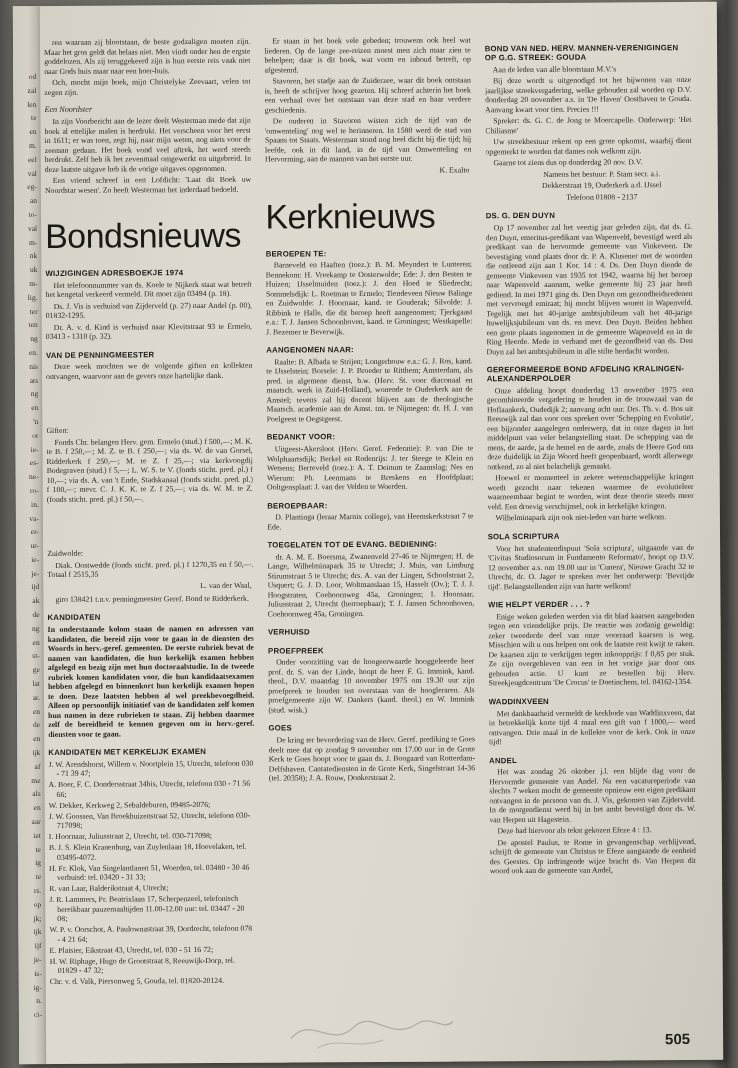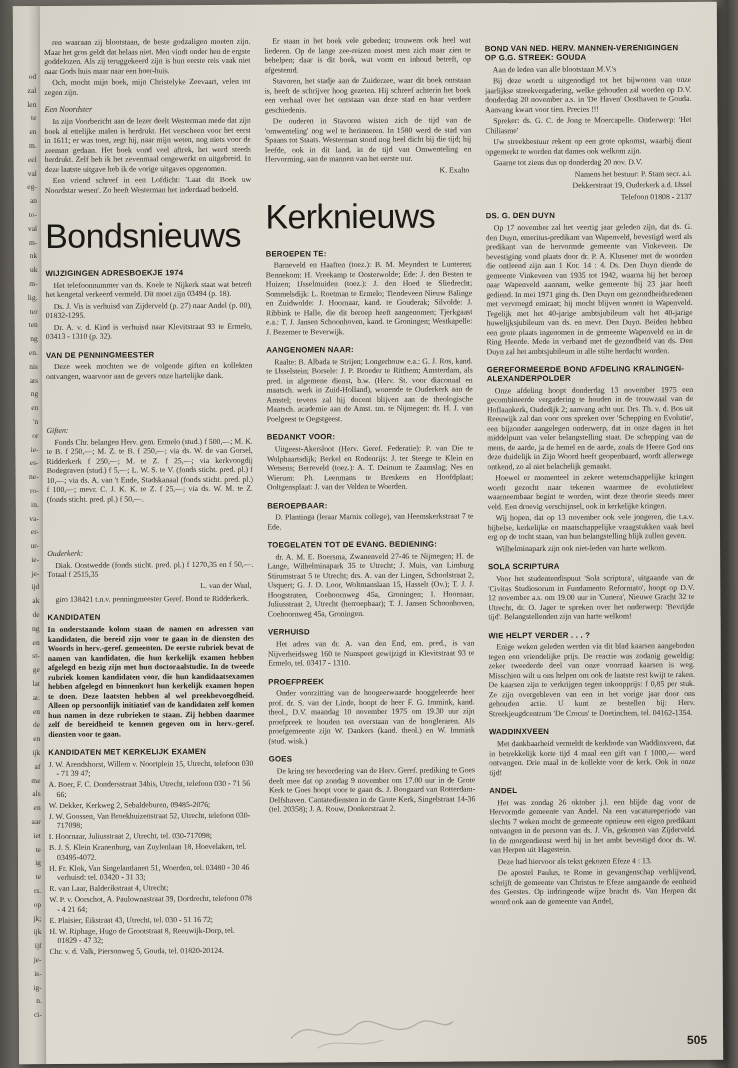--- a/index.html
+++ b/index.html
@@ -34,40 +34,40 @@
     display:flex; gap:14px; overflow:hidden;
   }
   .col { flex:1 1 0; min-width:0; overflow:hidden; }
 
   .para {
     font-size:7.8px; line-height:1.22; text-align:justify;
     color:#2e2b26; margin-bottom:2px; text-indent:8px;
   }
   .para.bold { font-weight:700; text-indent:0; color:#262420; }
   .para.hang { text-indent:-8px; padding-left:8px; text-align:left; margin-bottom:1.5px; }
-  .para.label { font-style:italic; text-indent:0;margin-top:45px; }
-  .para.indent { text-indent:0; padding-left:26px; text-align:right; }
+  .para.label { text-indent:0;margin-top:45px; }
+  .para.indent { text-indent:0; padding-left:26px; text-align:center; }
 
   .section-head {
     font-family:"Liberation Sans", sans-serif; font-weight:700;
     font-size:7.8px; line-height:1.18; letter-spacing:.2px;
     color:#1f1d19; margin:9px 0 2.5px;
   }
   .italic-head { font-style:italic; font-size:8.2px; color:#2c2924; margin:8px 0 3px; }
   .headline {
     font-family:"Liberation Sans", sans-serif; font-weight:400;
     font-size:34px; letter-spacing:-0.6px; color:#1c1a16;
     margin:24px 0 13px;
   }
   .signature { font-size:7.8px; text-align:right; color:#2e2b26; margin:2px 2px 4px 0; }
 
   .page-num {
-    position:absolute; right:16px; bottom:13px;
+    position:absolute; right:33px; bottom:13px;
     font-family:"Liberation Sans", sans-serif; font-weight:700;
-    font-size:12px; color:#23211c;
+    font-size:15px; color:#23211c;
   }
 
   .scribble { position:absolute; left:268px; top:1002px; opacity:.45; }
 </style>
 </head>
 <body>
 
 <div class="scan">
   <div class="page">
 
@@ -154,35 +154,36 @@
           <div class="para">Een vriend schreef in een Lofdicht: 'Laat dit Boek uw Noordstar wesen'. Zo heeft Westerman het inderdaad bedoeld.</div>
           <div class="headline" style="margin-top: 22px;">Bondsnieuws</div>
           <div class="section-head">WIJZIGINGEN ADRESBOEKJE 1974</div>
           <div class="para">Het telefoonnummer van ds. Koele te Nijkerk staat wat betreft het kengetal verkeerd vermeld. Dit moet zijn 03494 (p. 18).</div>
           <div class="para">Ds. J. Vis is verhuisd van Zijderveld (p. 27) naar Andel (p. 00), 01832-1295.</div>
           <div class="para">Dr. A. v. d. Kind is verhuisd naar Klevitstraat 93 te Ermelo, 03413 - 1310 (p. 32).</div>
           <div class="section-head">VAN DE PENNINGMEESTER</div>
           <div class="para">Deze week mochten we de volgende giften en kollekten ontvangen, waarvoor aan de gevers onze hartelijke dank.</div>
           <div class="para label">Giften:</div>
           <div class="para">Fonds Chr. belangen Herv. gem. Ermelo (stud.) f 500,—; M. K. te B. f 250,—; M. Z. te B. f 250,—; via ds. W. de van Gorsel, Ridderkerk f 250,—; M. te Z. f 25,—; via kerkvoogdij Bodegraven (stud.) f 5,—; L. W. S. te V. (fonds sticht. pred. pl.) f 10,—; via ds. A. van 't Ende, Stadskanaal (fonds sticht. pred. pl.) f 100,—; mevr. C. J. K. K. te Z. f 25,—; via ds. W. M. te Z. (fonds sticht. pred. pl.) f 50,—.</div>
-          <div class="para label">Ouderkerk:</div>
+          <div class="para label">Zuidwolde:</div>
           <div class="para">Diak. Oostwedde (fonds sticht. pred. pl.) f 1270,35 en f 50,—. Totaal f 2515,35</div>
           <div class="signature">L. van der Waal,</div>
           <div class="para">giro 138421 t.n.v. penningmeester Geref. Bond te Ridderkerk.</div>
           <div class="section-head">KANDIDATEN</div>
           <div class="para bold">In onderstaande kolom staan de namen en adressen van kandidaten, die bereid zijn voor te gaan in de diensten des Woords in herv.-geref. gemeenten. De eerste rubriek bevat de namen van kandidaten, die hun kerkelijk examen hebben afgelegd en bezig zijn met hun doctoraalstudie. In de tweede rubriek komen kandidaten voor, die hun kandidaatsexamen hebben afgelegd en binnenkort hun kerkelijk examen hopen te doen. Deze laatsten hebben al wel preekbevoegdheid. Alleen op persoonlijk initiatief van de kandidaten zelf komen hun namen in deze rubrieken te staan. Zij hebben daarmee zelf de bereidheid te kennen gegeven om in herv.-geref. diensten voor te gaan.</div>
           <div class="section-head">KANDIDATEN MET KERKELIJK EXAMEN</div>
           <div class="para hang">J. W. Arendshorst, Willem v. Noortplein 15, Utrecht, telefoon 030 - 71 39 47;</div>
           <div class="para hang">A. Boer, F. C. Dondersstraat 34bis, Utrecht, telefoon 030 - 71 56 66;</div>
           <div class="para hang">W. Dekker, Kerkweg 2, Sebaldeburen, 09485-2076;</div>
           <div class="para hang">J. W. Goossen, Van Broekhuizenstraat 52, Utrecht, telefoon 030-717098;</div>
           <div class="para hang">I. Hoornaar, Juliusstraat 2, Utrecht, tel. 030-717098;</div>
           <div class="para hang">B. J. S. Klein Kranenburg, van Zuylenlaan 18, Hoevelaken, tel. 03495-4072.</div>
           <div class="para hang">H. Fr. Klok, Van Singelantlanen 51, Woerden, tel. 03480 - 30 46 verhuisd: tel. 03420 - 31 33;</div>
           <div class="para hang">R. van Laar, Balderikstraat 4, Utrecht;</div>
+          <div class="para hang">J. R. Lammers, Pr. Beatrixlaan 17, Scherpenzeel, telefonisch bereikbaar pauzemaaltijden 11.00-12.00 uur: tel. 03447 - 20 08;</div>
           <div class="para hang">W. P. v. Oorschot, A. Paulownastraat 39, Dordrecht, telefoon 078 - 4 21 64;</div>
           <div class="para hang">E. Plaisier, Eikstraat 43, Utrecht, tel. 030 - 51 16 72;</div>
           <div class="para hang">H. W. Riphage, Hugo de Grootstraat 8, Reeuwijk-Dorp, tel. 01829 - 47 32;</div>
           <div class="para hang">Chr. v. d. Valk, Piersonweg 5, Gouda, tel. 01820-20124.</div>
         </div>
       <div class="col">
           <div class="para">Er staan in het boek vele gebeden; trouwens ook heel wat liederen. Op de lange zee-reizen moest men zich maar zien te behelpen; daar is dit boek, wat vorm en inhoud betreft, op afgestemd.</div>
           <div class="para">Stavoren, het stadje aan de Zuiderzee, waar dit boek ontstaan is, heeft de schrijver hoog gezeten. Hij schreef achterin het boek een verhaal over het ontstaan van deze stad en haar verdere geschiedenis.</div>
           <div class="para">De ouderen in Stavoren wisten zich de tijd van de 'omwenteling' nog wel te herinneren. In 1580 werd de stad van Spaans tot Staats. Westerman stond nog heel dicht bij die tijd; hij leefde, ook in dit land, in de tijd van Omwenteling en Hervorming, aan de mannen van het eerste uur.</div>
           <div class="signature">K. Exalto</div>
@@ -191,42 +192,40 @@
           <div class="para">Barneveld en Haaften (toez.): B. M. Meyndert te Lunteren; Bennekom: H. Vreekamp te Oosterwolde; Ede: J. den Besten te Huizen; IJsselmuiden (toez.): J. den Hoed te Sliedrecht; Sommelsdijk: L. Roetman te Ermelo; Tiendeveen Nieuw Balinge en Zuidwolde: J. Hoornaar, kand. te Gouderak; Silvolde: J. Ribbink te Halle, die dit beroep heeft aangenomen; Tjerkgaast e.a.: T. J. Jansen Schoonhoven, kand. te Groningen; Westkapelle: J. Bezemer te Beverwijk.</div>
           <div class="section-head">AANGENOMEN NAAR:</div>
           <div class="para">Raalte: B. Albada te Strijen; Longerhouw e.a.: G. J. Ros, kand. te IJsselstein; Borsele: J. P. Broeder te Ritthem; Amsterdam, als pred. in algemene dienst, b.w. (Herv. St. voor diaconaal en maatsch. werk in Zuid-Holland), wonende te Ouderkerk aan de Amstel; tevens zal hij docent blijven aan de theologische Maatsch. academie aan de Amst. tm. te Nijmegen: dr. H. J. van Poelgeest te Oegstgeest.</div>
           <div class="section-head">BEDANKT VOOR:</div>
           <div class="para">Uitgeest-Akersloot (Herv. Geref. Federatie): P. van Die te Wolphaartsdijk; Berkel en Rodenrijs: J. ter Steege te Klein en Wetsens; Berreveld (toez.): A. T. Deinum te Zaamslag; Nes en Wierum: Ph. Leenmans te Breskens en Hoofdplaat; Ooltgensplaat: J. van der Velden te Woerden.</div>
           <div class="section-head">BEROEPBAAR:</div>
           <div class="para">D. Plantinga (leraar Marnix college), van Heemskerkstraat 7 te Ede.</div>
           <div class="section-head">TOEGELATEN TOT DE EVANG. BEDIENING:</div>
           <div class="para">dr. A. M. E. Boersma, Zwanenveld 27-46 te Nijmegen; H. de Lange, Wilhelminapark 35 te Utrecht; J. Muis, van Limburg Stirumstraat 5 te Utrecht; drs. A. van der Lingen, Schoolstraat 2, Usquert; G. J. D. Loor, Woltmanslaan 15, Hasselt (Ov.); T. J. J. Hoogstraten, Coehoornweg 45a, Groningen; I. Hoornaar, Juliusstraat 2, Utrecht (herroepbaar); T. J. Jansen Schoonhoven, Coehoornweg 45a, Groningen.</div>
           <div class="section-head">VERHUISD</div>
-          <div class="para">Het adres van dr. A. van den End, em. pred., is van Nijverheidsweg 160 te Nunspeet gewijzigd in Klevitstraat 93 te Ermelo, tel. 03417 - 1310.</div>
           <div class="section-head">PROEFPREEK</div>
           <div class="para">Onder voorzitting van de hoogeerwaarde hooggeleerde heer prof. dr. S. van der Linde, hoopt de heer F. G. Immink, kand. theol., D.V. maandag 10 november 1975 om 19.30 uur zijn proefpreek te houden ten overstaan van de hoogleraren. Als proefgemeente zijn W. Dankers (kand. theol.) en W. Immink (stud. wisk.)</div>
           <div class="section-head">GOES</div>
           <div class="para">De kring ter bevordering van de Herv. Geref. prediking te Goes deelt mee dat op zondag 9 november om 17.00 uur in de Grote Kerk te Goes hoopt voor te gaan ds. J. Boogaard van Rotterdam-Delfshaven. Cantatediensten in de Grote Kerk, Singelstraat 14-36 (tel. 20358); J. A. Rouw, Donkerstraat 2.</div>
         </div>
       <div class="col">
           <div class="section-head">BOND VAN NED. HERV. MANNEN-VERENIGINGEN OP G.G. STREEK: GOUDA</div>
           <div class="para">Aan de leden van alle blootstaan M.V.'s</div>
           <div class="para">Bij deze wordt u uitgenodigd tot het bijwonen van onze jaarlijkse streekvergadering, welke gehouden zal worden op D.V. donderdag 20 november a.s. in 'De Haven' Oosthaven te Gouda. Aanvang kwart voor tien. Precies !!!</div>
           <div class="para">Spreker: ds. G. C. de Jong te Moercapelle. Onderwerp: 'Het Chiliasme'</div>
           <div class="para">Uw streekbestuur rekent op een grote opkomst, waarbij dient opgemerkt te worden dat dames ook welkom zijn.</div>
           <div class="para">Gaarne tot ziens dus op donderdag 20 nov. D.V.</div>
           <div class="para indent">Namens het bestuur: P. Stam secr. a.i.</div>
           <div class="para indent">Dekkerstraat 19, Ouderkerk a.d. IJssel</div>
           <div class="para indent">Telefoon 01808 - 2137</div>
           <div class="section-head">DS. G. DEN DUYN</div>
           <div class="para">Op 17 november zal het veertig jaar geleden zijn, dat ds. G. den Duyn, emeritus-predikant van Wapenveld, bevestigd werd als predikant van de hervormde gemeente van Vinkeveen. De bevestiging vond plaats door dr. P. A. Klusener met de woorden die ontleend zijn aan 1 Kor. 14 : 4. Ds. Den Duyn diende de gemeente Vinkeveen van 1935 tot 1942, waarna hij het beroep naar Wapenveld aannam, welke gemeente hij 23 jaar heeft gediend. In mei 1971 ging ds. Den Duyn om gezondheidsredenen met vervroegd emiraat; hij mocht blijven wonen in Wapenveld. Tegelijk met het 40-jarige ambtsjubileum valt het 40-jarige huwelijksjubileum van ds. en mevr. Den Duyn. Beiden hebben een grote plaats ingenomen in de gemeente Wapenveld en in de Ring Heerde. Mede in verband met de gezondheid van ds. Den Duyn zal het ambtsjubileum in alle stilte herdacht worden.</div>
           <div class="section-head">GEREFORMEERDE BOND AFDELING KRALINGEN-ALEXANDERPOLDER</div>
           <div class="para">Onze afdeling hoopt donderdag 13 november 1975 een gecombineerde vergadering te houden in de trouwzaal van de Hoflaankerk, Oudedijk 2; aanvang acht uur. Drs. Th. v. d. Bos uit Reeuwijk zal dan voor ons spreken over 'Schepping en Evolutie', een bijzonder aangelegen onderwerp, dat in onze dagen in het middelpunt van veler belangstelling staat. De schepping van de mens, de aarde, ja de hemel en de aarde, zoals de Heere God ons deze duidelijk in Zijn Woord heeft geopenbaard, wordt allerwege ontkend, zo al niet belachelijk gemaakt.</div>
           <div class="para">Hoewel er momenteel in zekere wetenschappelijke kringen wordt gezocht naar tekenen waarmee de evolutieleer waarneembaar begint te worden, wint deze theorie steeds meer veld. Een droevig verschijnsel, ook in kerkelijke kringen.</div>
-          <div class="para">Wij hopen, dat op 13 november ook vele jongeren, die t.a.v. bijbelse, kerkelijke en maatschappelijke vraagstukken vaak heel erg op de tocht staan, van hun belangstelling blijk zullen geven.</div>
           <div class="para">Wilhelminapark zijn ook niet-leden van harte welkom.</div>
           <div class="section-head">SOLA SCRIPTURA</div>
           <div class="para">Voor het studentendispuut 'Sola scriptura', uitgaande van de 'Civitas Studiosorum in Fundamento Reformato', hoopt op D.V. 12 november a.s. om 19.00 uur in 'Cunera', Nieuwe Gracht 32 te Utrecht, dr. O. Jager te spreken over het onderwerp: 'Bevrijde tijd'. Belangstellenden zijn van harte welkom!</div>
           <div class="section-head">WIE HELPT VERDER . . . ?</div>
           <div class="para">Enige weken geleden werden via dit blad kaarsen aangeboden tegen een vriendelijke prijs. De reactie was zodanig geweldig: zeker tweederde deel van onze voorraad kaarsen is weg. Misschien wilt u ons helpen om ook de laatste rest kwijt te raken. De kaarsen zijn te verkrijgen tegen inkoopprijs: f 0,85 per stuk. Ze zijn overgebleven van een in het vorige jaar door ons gehouden actie. U kunt ze bestellen bij: Herv. Streekjeugdcentrum 'De Crocus' te Doetinchem, tel. 04162-1354.</div>
           <div class="section-head">WADDINXVEEN</div>
           <div class="para">Met dankbaarheid vermeldt de kerkbode van Waddinxveen, dat in betrekkelijk korte tijd 4 maal een gift van f 1000,— werd ontvangen. Drie maal in de kollekte voor de kerk. Ook in onze tijd!</div>
           <div class="section-head">ANDEL</div>
           <div class="para">Het was zondag 26 oktober j.l. een blijde dag voor de Hervormde gemeente van Andel. Na een vacatureperiode van slechts 7 weken mocht de gemeente opnieuw een eigen predikant ontvangen in de persoon van ds. J. Vis, gekomen van Zijderveld. In de morgendienst werd hij in het ambt bevestigd door ds. W. van Herpen uit Hagestein.</div>
           <div class="para">Deze had hiervoor als tekst gekozen Efeze 4 : 13.</div>

